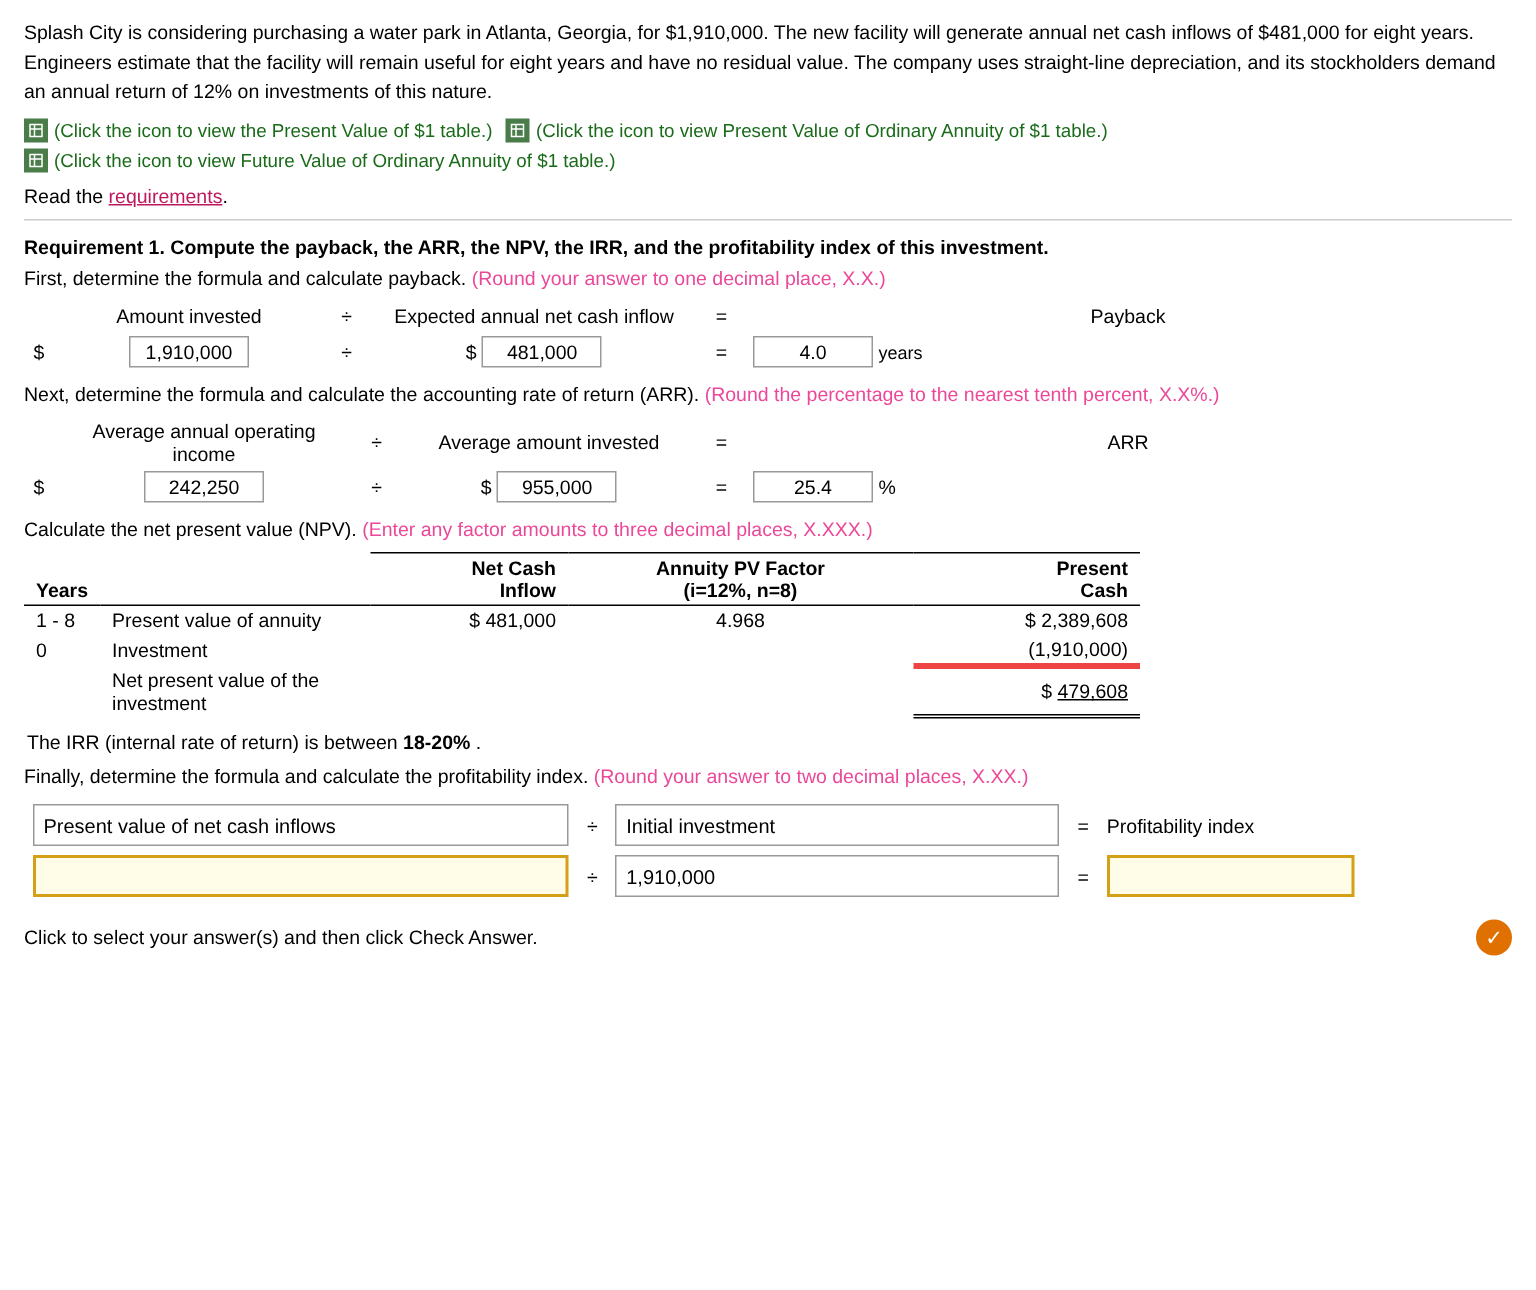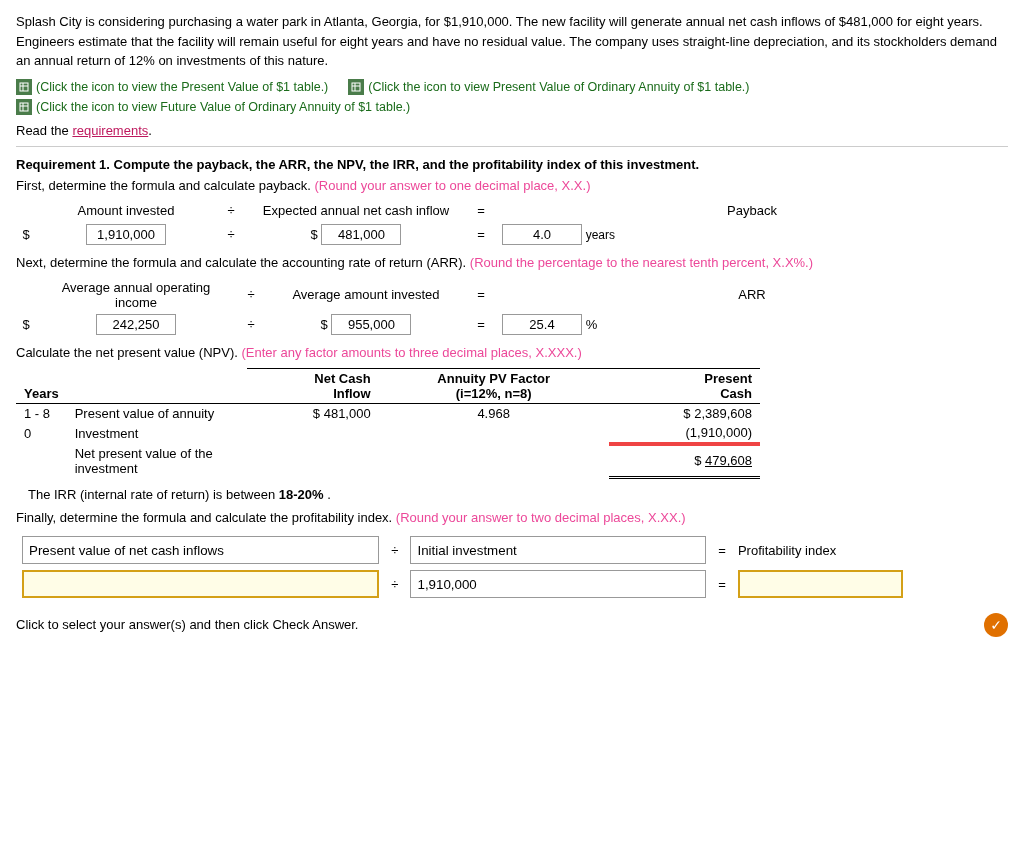--- a/index.html
+++ b/index.html
@@ -12,21 +12,21 @@
       max-width: 1024px;
     }
     .intro-text {
       font-size: 13px;
       line-height: 1.5;
       margin-bottom: 8px;
     }
     .links-row {
       display: flex;
       flex-wrap: wrap;
-      gap: 4px 20px;
+      gap: 4px 9px;
       margin-bottom: 4px;
     }
     .link-item {
       display: flex;
       align-items: center;
       gap: 4px;
       color: #1a6b1a;
       font-size: 12.5px;
       cursor: pointer;
     }
@@ -97,21 +97,21 @@
       border-top: 1px solid #000;
     }
     .npv-table th.left-th { text-align: left; }
     .npv-table td {
       padding: 2px 8px;
       vertical-align: middle;
     }
     .npv-table td.left-td { text-align: left; }
     .npv-table td.right-td { text-align: right; }
     .npv-table tr.top-border td { border-top: 1px solid #000; }
-    .irr-line { margin: 8px 12px; font-size: 13px; }
+    .irr-line { margin: 8px 2px; font-size: 13px; }
     .prof-table {
       width: 100%;
       border-collapse: collapse;
       font-size: 13px;
     }
     .prof-table td {
       padding: 3px 6px;
       vertical-align: middle;
     }
     .prof-input {

